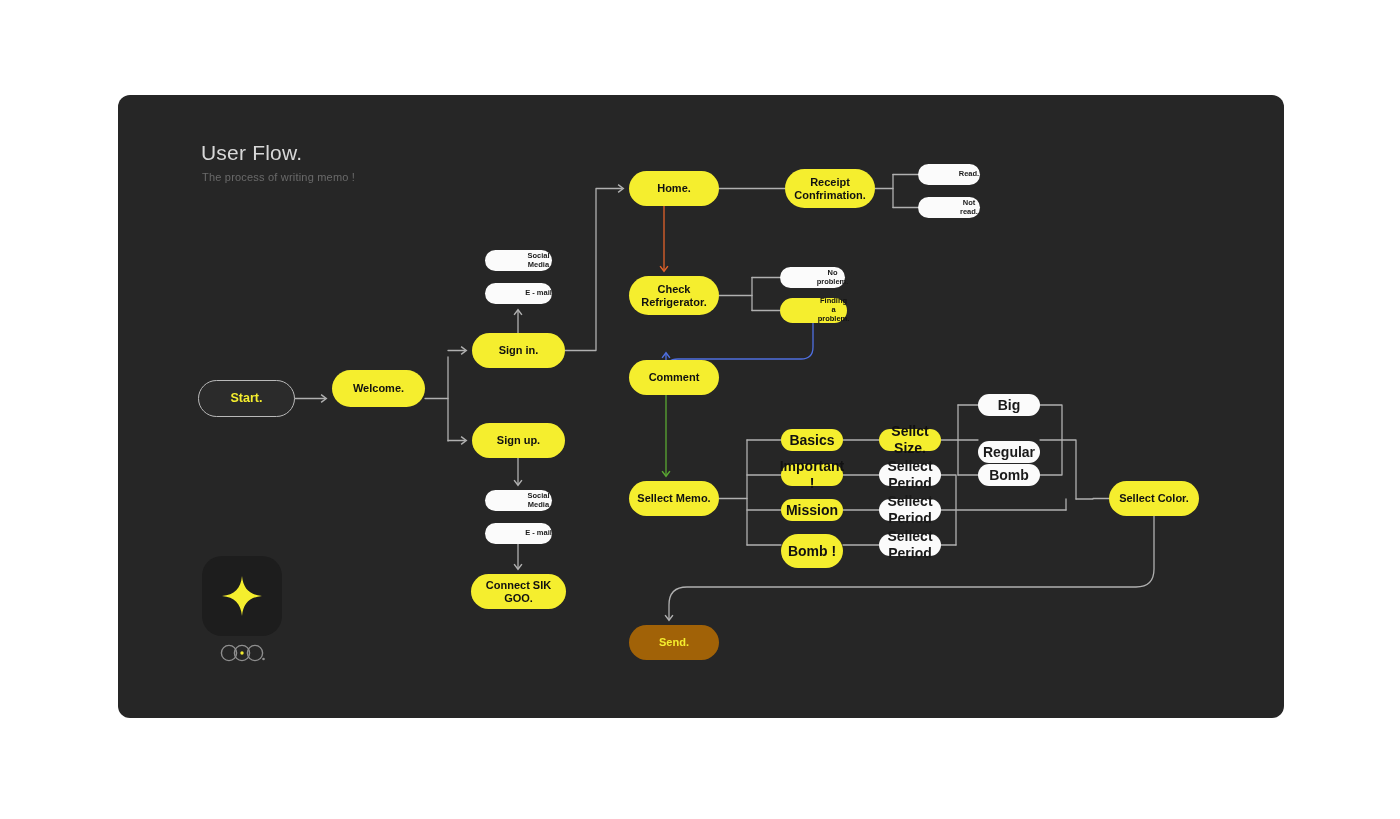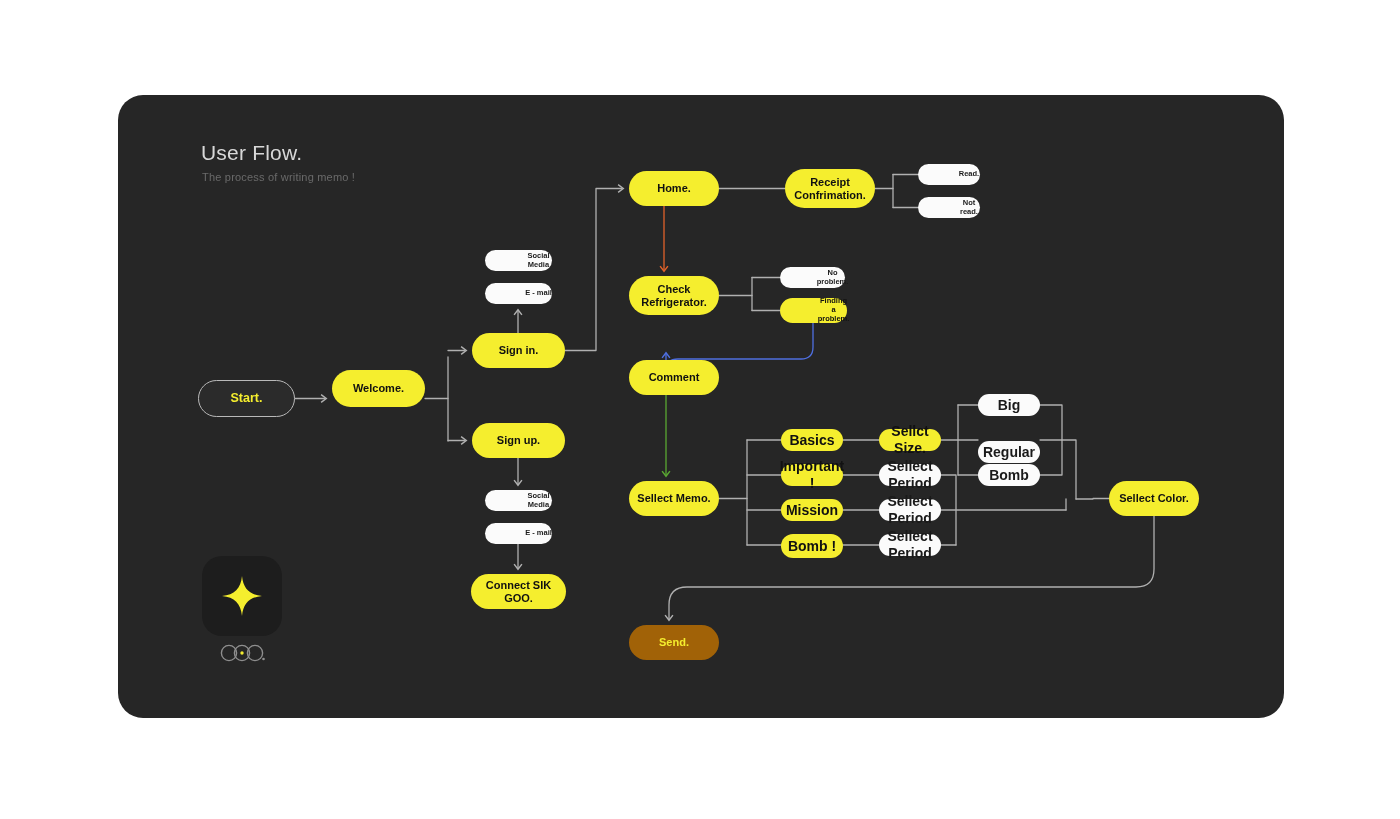--- a/index.html
+++ b/index.html
@@ -17,21 +17,21 @@
     height: 819px;
     background: #ffffff;
   }
   #canvas {
     position: absolute;
     left: 118px;
     top: 95px;
     width: 1166px;
     height: 623px;
     background: #262626;
-    border-radius: 25px;
+    border-radius: 12px;
     overflow: hidden;
     text-decoration: underline;
   }
   #wires {
     position: absolute;
     left: 0; top: 0;
     width: 1166px;
     height: 623px;
     pointer-events: none;
   }
@@ -219,21 +219,21 @@
         <div class="node yellow size-md" style="left: 511px; top: 181px; width: 90px; height: 39px;">Check
 Refrigerator.</div>
         <div class="node white size-xs" style="left: 662px; top: 172px; width: 65px; height: 21px;">No problem.</div>
         <div class="node yellow size-xs" style="left: 662px; top: 203px; width: 67px; height: 25px;">Finding
 a problem.</div>
         <div class="node yellow size-md" style="left: 511px; top: 265px; width: 90px; height: 35px;">Comment</div>
         <div class="node yellow size-md" style="left: 511px; top: 386px; width: 90px; height: 35px;">Sellect Memo.</div>
         <div class="node yellow size-sm" style="left: 663px; top: 334px; width: 62px; height: 22px;">Basics</div>
         <div class="node yellow size-sm" style="left: 663px; top: 369px; width: 62px; height: 22px;">Important !</div>
         <div class="node yellow size-sm" style="left: 663px; top: 404px; width: 62px; height: 22px;">Mission</div>
-        <div class="node yellow size-sm" style="left: 663px; top: 439px; width: 62px; height: 24px;">Bomb !</div>
+        <div class="node yellow size-sm" style="left: 663px; top: 439px; width: 62px; height: 34px;">Bomb !</div>
         <div class="node yellow size-sm" style="left: 761px; top: 334px; width: 62px; height: 22px;">Sellct Size.</div>
         <div class="node white size-sm" style="left: 761px; top: 369px; width: 62px; height: 22px;">Sellect Period</div>
         <div class="node white size-sm" style="left: 761px; top: 404px; width: 62px; height: 22px;">Sellect Period</div>
         <div class="node white size-sm" style="left: 761px; top: 439px; width: 62px; height: 22px;">Sellect Period</div>
         <div class="node white size-sm" style="left: 860px; top: 299px; width: 62px; height: 22px;">Big</div>
         <div class="node white size-sm" style="left: 860px; top: 334px; width: 62px; height: 22px; margin-top: 12px;">Regular</div>
         <div class="node white size-sm" style="left: 860px; top: 369px; width: 62px; height: 22px;">Bomb</div>
         <div class="node yellow size-md" style="left: 991px; top: 386px; width: 90px; height: 35px;">Sellect Color.</div>
         <div class="node blue size-md" style="left: 511px; top: 530px; width: 90px; height: 35px;">Send.</div>
       </div>

